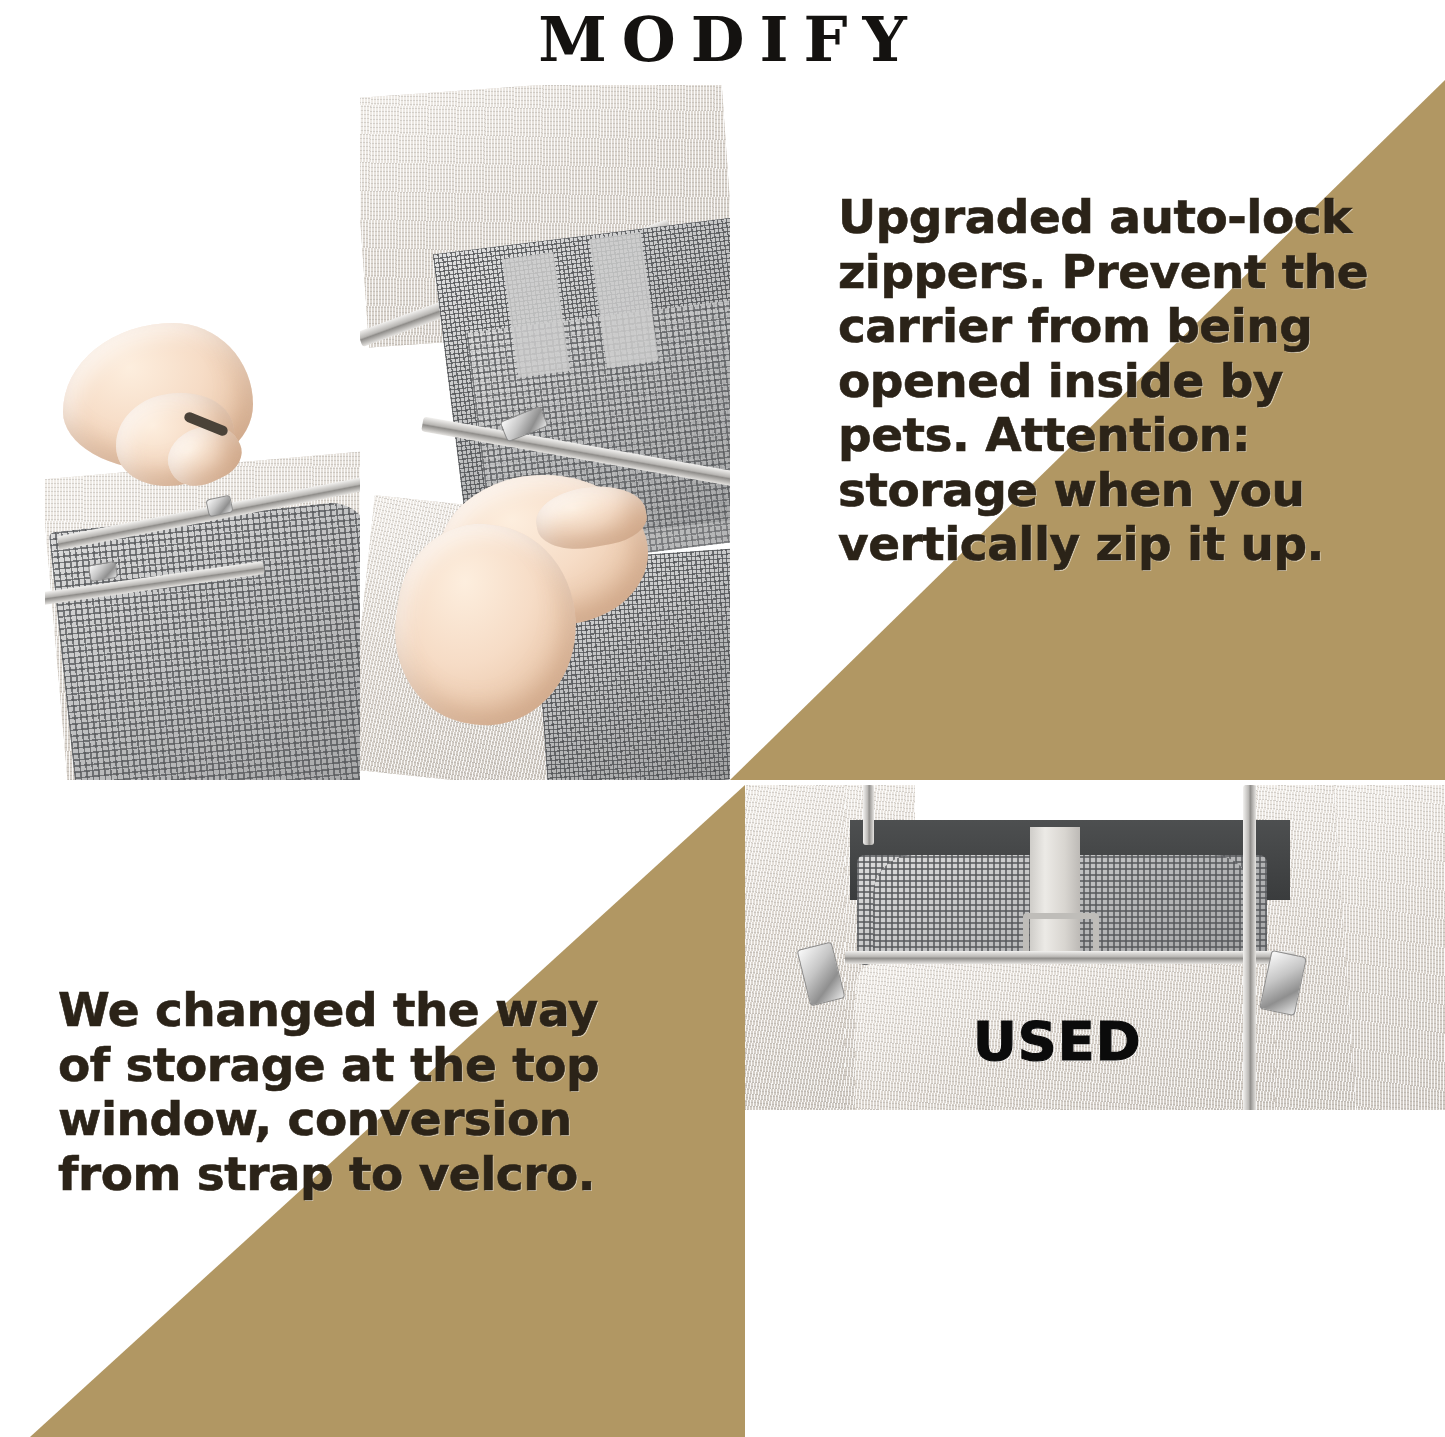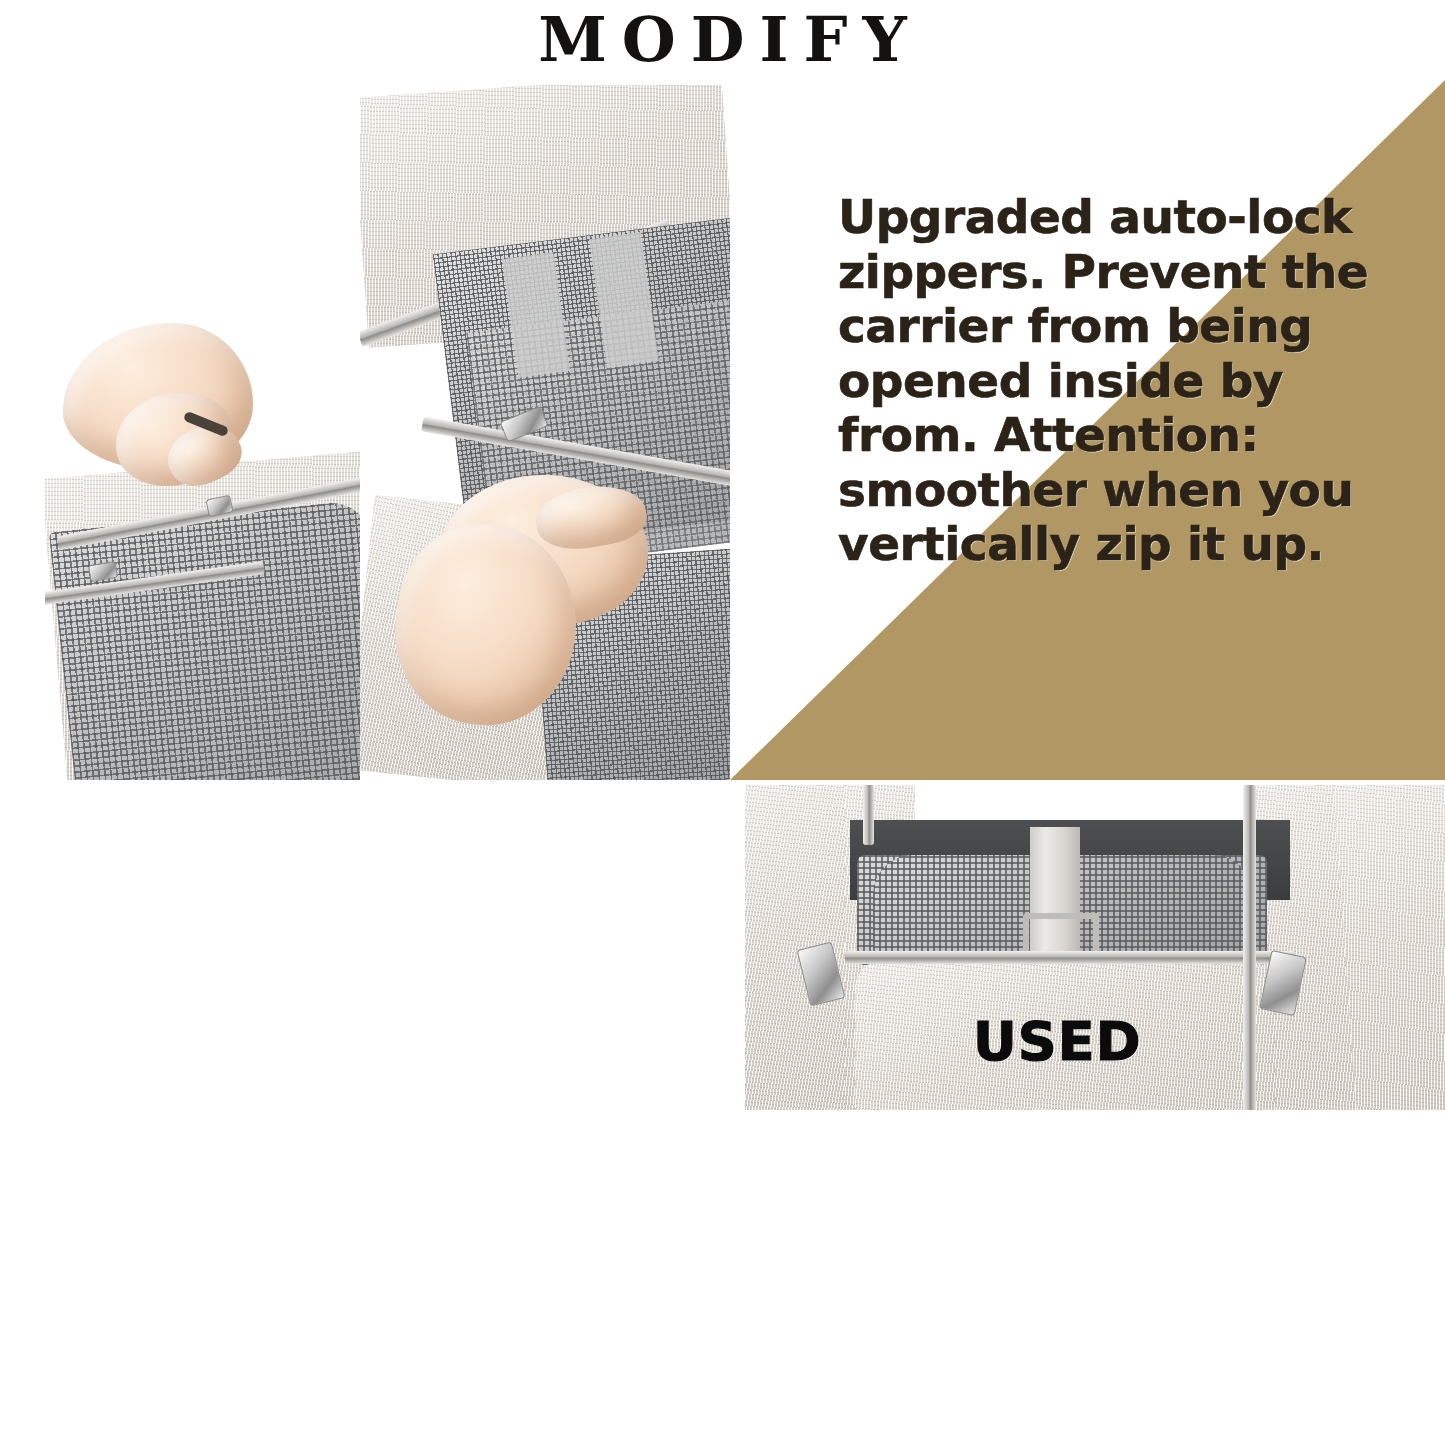--- a/index.html
+++ b/index.html
@@ -147,23 +147,27 @@
       <div class="mesh fine" style="left:180px;top:470px;width:210px;height:230px;transform:rotate(-4deg);"></div>
 
       <div class="hand" style="left:78px;top:390px;width:210px;height:150px;border-radius:50% 50% 44% 56% / 56% 52% 48% 44%;"></div>
       <div class="hand" style="left:36px;top:440px;width:180px;height:200px;border-radius:46% 54% 50% 50%;transform:rotate(8deg);"></div>
       <div class="hand" style="left:176px;top:402px;width:110px;height:60px;border-radius:50% 60% 40% 50%;transform:rotate(-10deg);"></div>
     </div>
   </div>
 
   <div class="quad" id="quad-tr">
     <div class="gold-tr"></div>
-    <div class="copy" id="copy-tr">Upgraded auto-lock zippers. Prevent the carrier from being opened inside by from. Attention: smoother when you vertically zip it up.</div>
+    <div class="copy" id="copy-tr">Upgraded auto-lock zippers. Prevent the carrier from being opened inside by pets. Attention: storage when you vertically zip it up.</div>
   </div>
 
+  <div class="quad" id="quad-bl">
+    <div class="gold-bl"></div>
+    <div class="copy" id="copy-bl">We changed the way of storage at the top window, conversion from strap to velcro.</div>
+  </div>
 
   <div class="quad" id="quad-br">
 
     <div class="photo" style="left:0;top:0;width:700px;height:325px;">
       <div class="fabric" style="left:-10px;top:-10px;width:130px;height:345px;transform:skewX(-4deg);"></div>
       <div class="fabric" style="left:100px;top:-10px;width:70px;height:345px;"></div>
       <div class="fabric" style="left:500px;top:-10px;width:110px;height:345px;"></div>
       <div class="fabric" style="left:600px;top:-10px;width:120px;height:345px;transform:skewX(4deg);"></div>
       <div class="darkgap" style="left:105px;top:35px;width:440px;height:80px;"></div>
       <div class="mesh" style="left:112px;top:70px;width:410px;height:110px;border-radius:8px;"></div>

